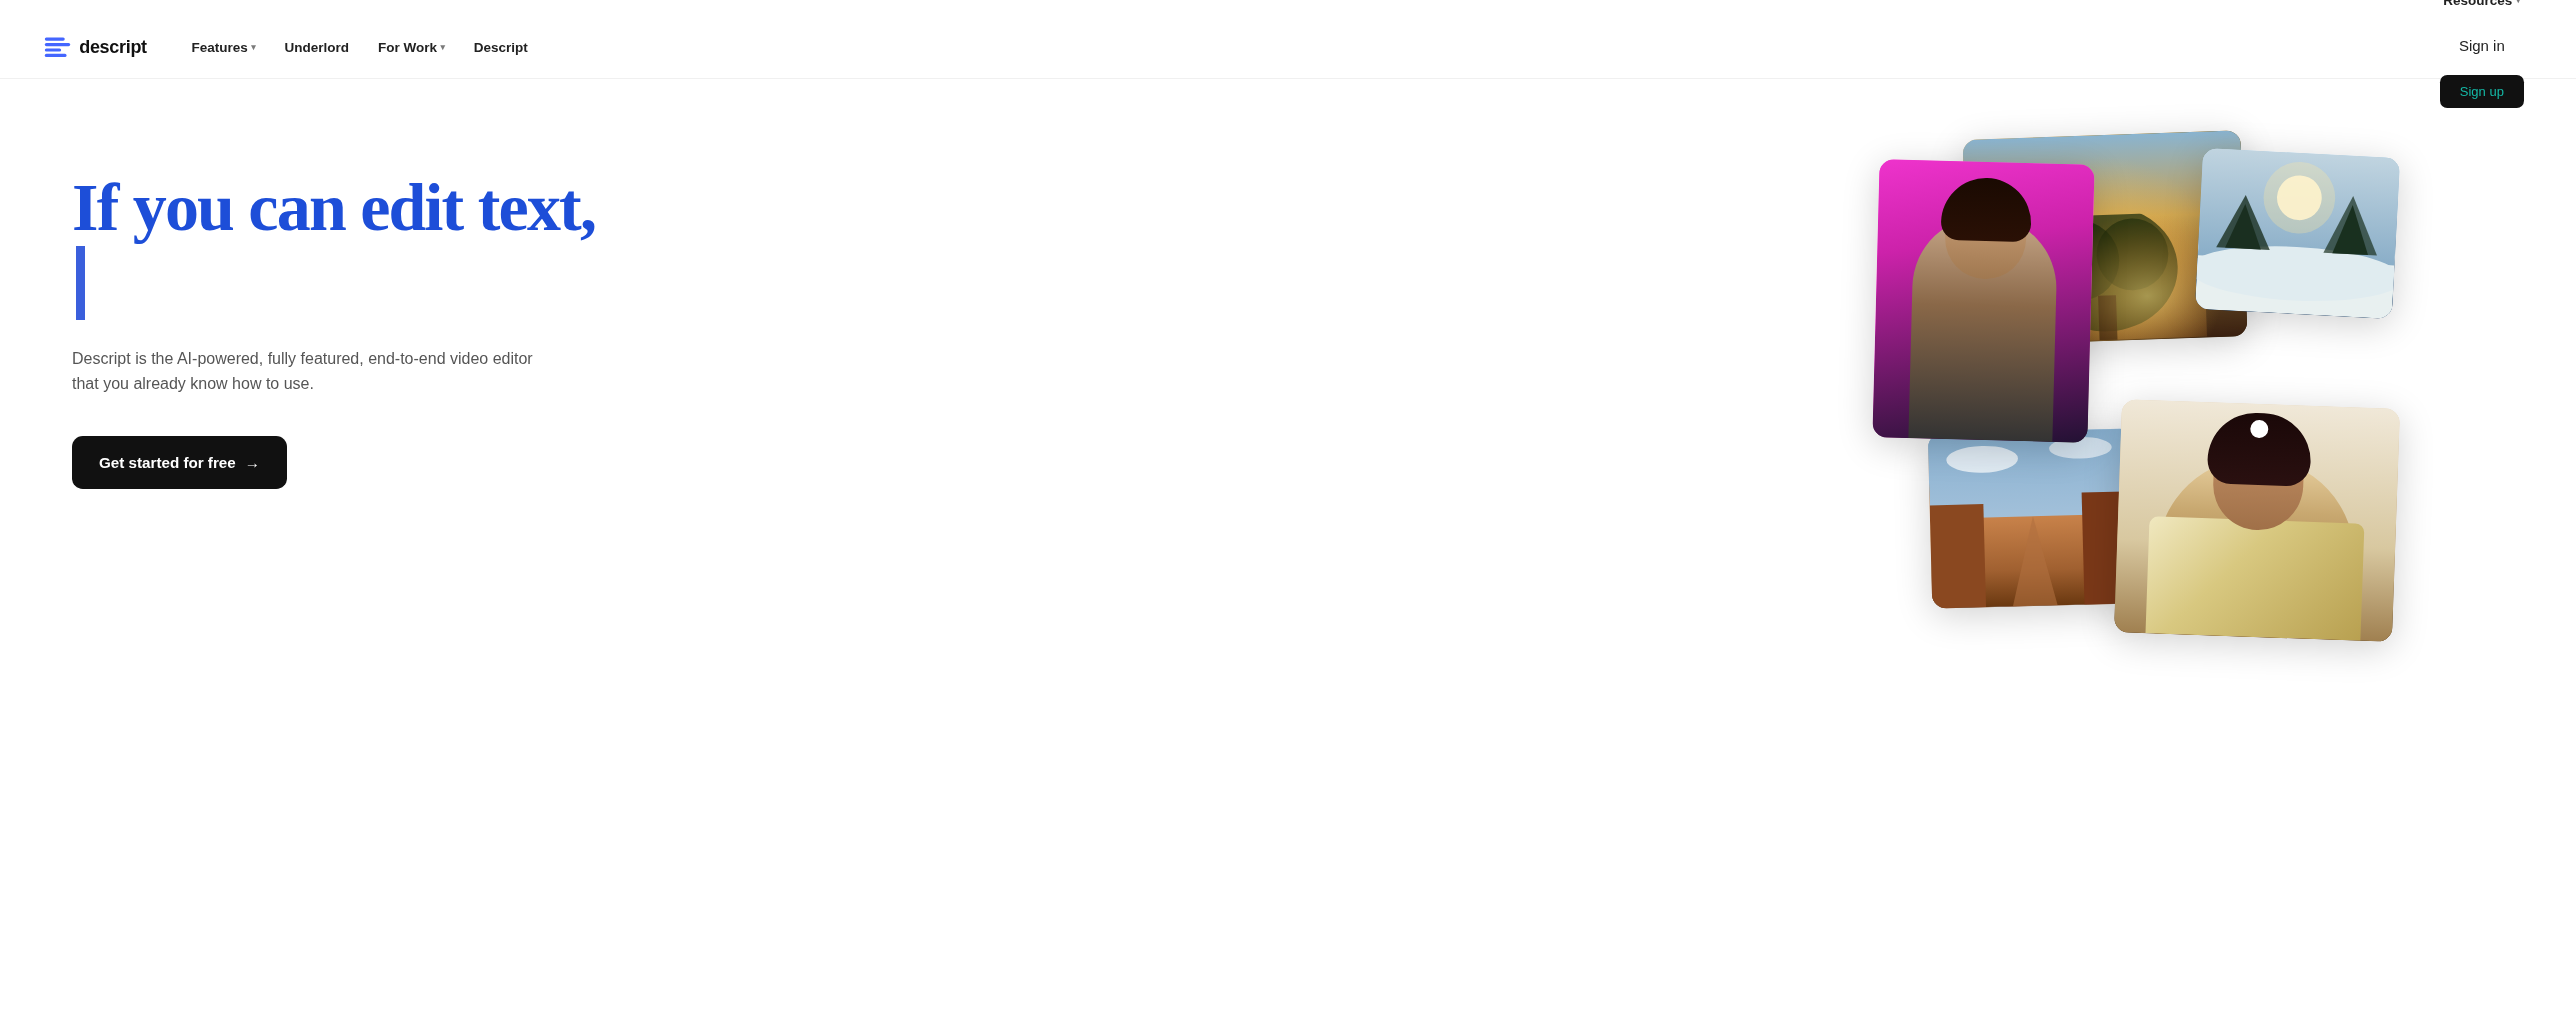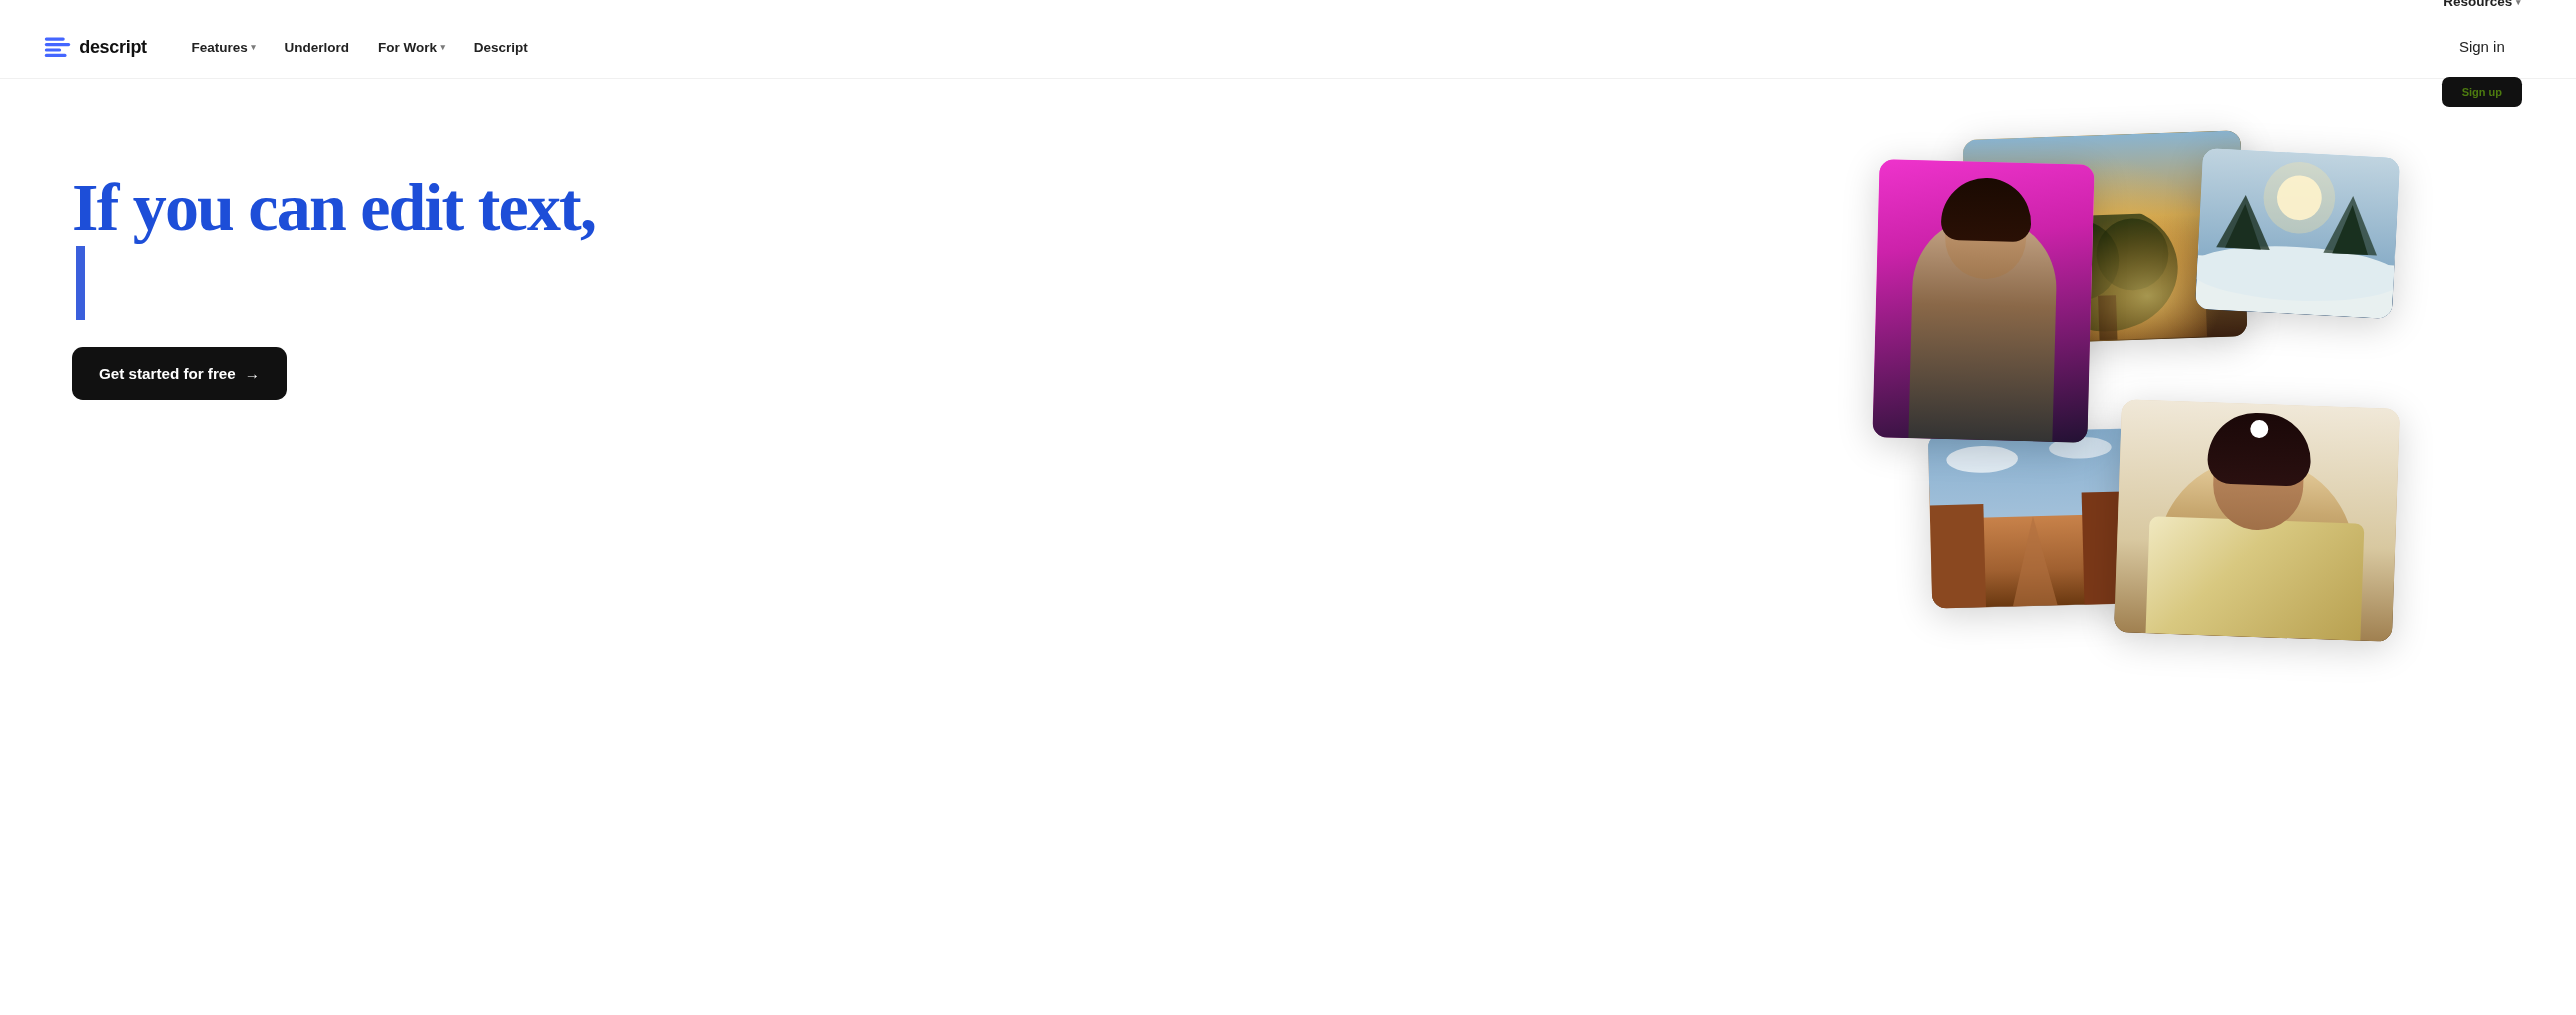--- a/index.html
+++ b/index.html
@@ -87,27 +87,27 @@
       font-size: 15px;
       color: #222;
       cursor: pointer;
       padding: 7.2px 14.4px;
       border-radius: 5.4px;
       text-decoration: none;
       font-weight: 400;
     }
 
     .sign-up-btn {
-      font-size: 11px;
-      color: #4d7c0f;
+      font-size: 13px;
+      color: #14b8a6;
       background: #111;
       padding: 9px 20px;
       border-radius: 7.2px;
       cursor: pointer;
-      font-weight: 700;
+      font-weight: 400;
       text-decoration: none;
       transition: background 0.15s;
     }
 
     
     .hero {
       display: flex;
       align-items: flex-start;
       justify-content: space-between;
       padding: 72px 72px 36px 72px;
@@ -350,20 +350,21 @@
     </a>
   </div>
 </nav>
 
 <section class="hero">
   <div class="hero-content">
     <h1 class="hero-headline">
       <span>If you can edit text,</span><br>
       <span class="cursor-bar"></span>
     </h1>
+    <p class="hero-subtitle">Descript is the AI-powered, fully featured, end-to-end video editor that you already know how to use.</p>
     <a class="cta-btn" href="#">
       <span>Get started for free</span>
       <span>→</span>
     </a>
   </div>
 
   <div class="hero-images">
 
     <div class="img-card img-card-1">
       <div class="tree-silhouette">

